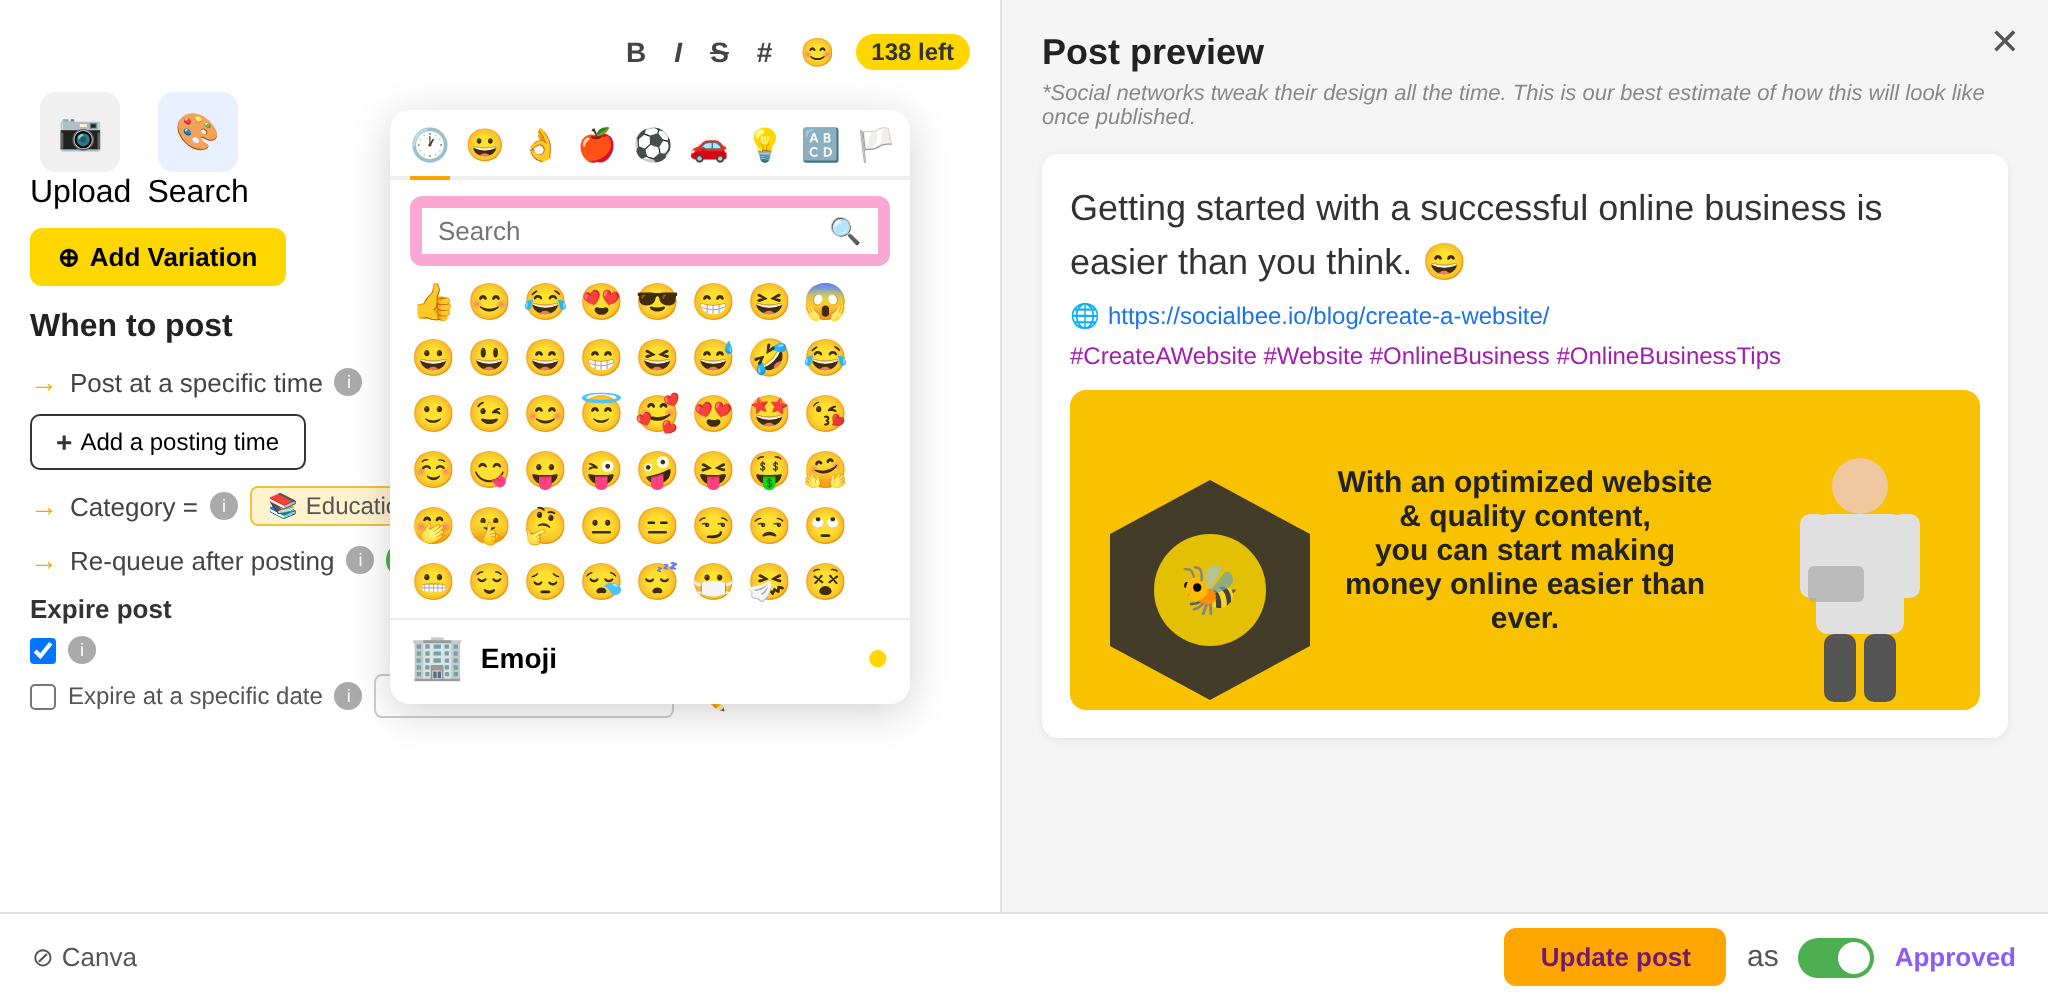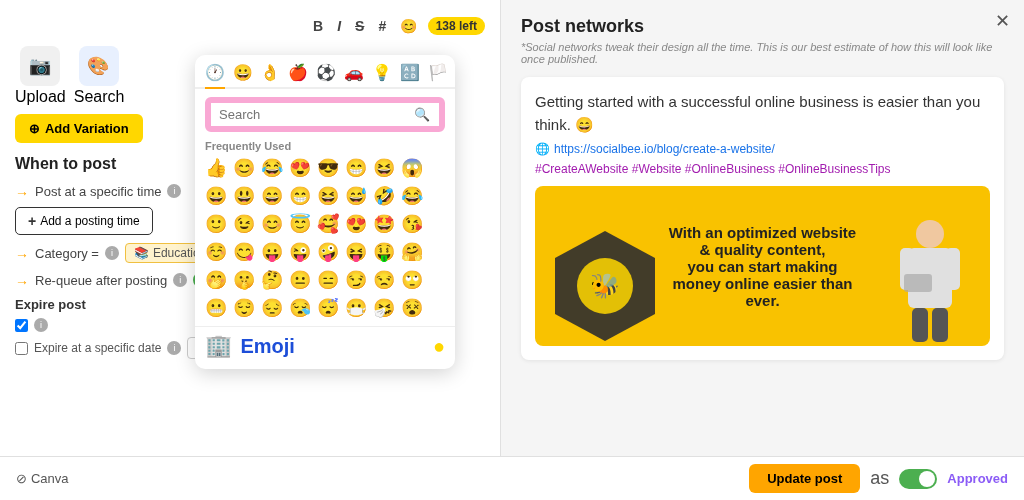--- a/index.html
+++ b/index.html
@@ -52,50 +52,50 @@
     .emoji-tab { font-size: 16px; cursor: pointer; padding-bottom: 5px; color: #aaa; }
     .emoji-tab.active { border-bottom: 2px solid #ffa500; margin-bottom: -2px; }
     .emoji-search { display: flex; align-items: center; border: 6px solid #f9a8d4; border-radius: 6px; margin: 8px 10px 4px; padding: 4px 8px; gap: 4px; }
     .emoji-search input { border: none; outline: none; font-size: 13px; width: 100%; }
     .emoji-search-icon { color: #aaa; font-size: 13px; }
     .emoji-section-title { font-size: 11px; font-weight: 700; color: #888; padding: 4px 10px 2px; text-transform: none; }
     .emoji-grid { display: flex; flex-wrap: wrap; padding: 0 8px; }
     .emoji-cell { width: 28px; height: 28px; display: flex; align-items: center; justify-content: center; font-size: 18px; cursor: pointer; border-radius: 4px; }
     .emoji-footer { display: flex; align-items: center; gap: 8px; padding: 6px 10px 6px; border-top: 1px solid #eee; margin-top: 4px; }
     .emoji-footer-icon { font-size: 22px; }
-    .emoji-footer-label { font-size: 20px; font-weight: 600; color: #1d4ed8; flex: 1; }
+    .emoji-footer-label { font-size: 14px; font-weight: 600; color: #000000; flex: 1; }
     .emoji-footer-yellow { color: #ffd700; font-size: 20px; }
 
     
     .right-panel { flex: 1; background: #f5f5f5; border-left: 1px solid #e0e0e0; padding: 16px 20px; position: relative; overflow: hidden; }
     .close-btn { position: absolute; top: 10px; right: 14px; font-size: 18px; cursor: pointer; color: #555; background: none; border: none; }
     .preview-title { font-size: 18px; font-weight: 700; color: #222; margin-bottom: 4px; }
     .preview-subtitle { font-size: 11px; color: #888; font-style: italic; margin-bottom: 12px; }
 
     .post-card { background: #fff; border-radius: 8px; padding: 14px; box-shadow: 0 1px 4px rgba(0,0,0,0.08); }
     .post-header { display: flex; align-items: center; gap: 8px; margin-bottom: 8px; }
     .avatar { width: 38px; height: 38px; border-radius: 50%; background: linear-gradient(135deg, #6c63ff, #3b82f6); display: flex; align-items: center; justify-content: center; font-size: 14px; color: #fff; font-weight: 700; overflow: hidden; }
     .post-author { display: flex; flex-direction: column; }
     .author-name { font-size: 13px; font-weight: 700; color: #222; }
     .author-handle { font-size: 11px; color: #888; }
 
-    .post-text { font-size: 15px; color: #333; margin-bottom: 6px; line-height: 1.5; }
+    .post-text { font-size: 18px; color: #333; margin-bottom: 6px; line-height: 1.5; }
     .post-link { color: #1a73e8; font-size: 12px; text-decoration: none; display: block; margin-bottom: 6px; }
     .post-link::before { content: '🌐'; margin-right: 4px; }
     .post-hashtags { font-size: 12px; color: #a21caf; margin-bottom: 10px; }
 
     .post-image { background: #f9c200; border-radius: 8px; height: 160px; display: flex; align-items: center; justify-content: center; position: relative; overflow: hidden; }
     .post-image-text { font-size: 15px; font-weight: 700; color: #222; text-align: center; padding: 0 30px; z-index: 2; position: relative; }
 
     
     .bottom-bar { position: absolute; bottom: 0; left: 0; right: 0; height: 44px; background: #fff; border-top: 1px solid #e0e0e0; display: flex; align-items: center; justify-content: space-between; padding: 0 16px; }
     .cancel-btn { background: none; border: none; font-size: 13px; color: #555; cursor: pointer; display: flex; align-items: center; gap: 4px; }
     .bottom-right { display: flex; align-items: center; gap: 10px; }
-    .update-post-btn { background: #ffa500; color: #000000; border: none; border-radius: 6px; padding: 7px 18px; font-size: 13px; font-weight: 600; cursor: pointer; margin-left: 44px; }
-    .as-label { font-size: 18px; color: #555; }
+    .update-post-btn { background: #ffa500; color: #701a75; border: none; border-radius: 6px; padding: 7px 18px; font-size: 13px; font-weight: 600; cursor: pointer; margin-left: 44px; }
+    .as-label { font-size: 15px; color: #555; }
     .toggle-approved { width: 38px; height: 20px; background: #4caf50; border-radius: 10px; position: relative; cursor: pointer; }
     .toggle-approved::after { content: ''; position: absolute; width: 16px; height: 16px; background: #fff; border-radius: 50%; top: 2px; right: 2px; }
     .approved-label { font-size: 13px; color: #8b5cf6; font-weight: 600; }
 
     .edit-icon { font-size: 13px; color: #888; cursor: pointer; margin-left: 4px; }
   </style>
 </head>
 <body>
 
 <div class="main-container">
@@ -184,21 +184,20 @@
         <span class="emoji-tab">⚽</span>
         <span class="emoji-tab">🚗</span>
         <span class="emoji-tab">💡</span>
         <span class="emoji-tab">🔠</span>
         <span class="emoji-tab">🏳️</span>
       </div>
       <div class="emoji-search">
         <input type="text" placeholder="Search" style="">
         <span class="emoji-search-icon">🔍</span>
       </div>
-      <div class="emoji-section-title">Frequently Used</div>
       <div class="emoji-grid">
         <span class="emoji-cell">👍</span>
         <span class="emoji-cell">😊</span>
         <span class="emoji-cell">😂</span>
         <span class="emoji-cell">😍</span>
         <span class="emoji-cell">😎</span>
         <span class="emoji-cell">😁</span>
         <span class="emoji-cell">😆</span>
         <span class="emoji-cell">😱</span>
       </div>
@@ -247,21 +246,21 @@
       <div class="emoji-footer">
         <span class="emoji-footer-icon">🏢</span>
         <span class="emoji-footer-label">Emoji</span>
         <span class="emoji-footer-yellow">●</span>
       </div>
     </div>
   </div>
 
   <div class="right-panel">
     <button class="close-btn">✕</button>
-    <h2 class="preview-title">Post networks</h2>
+    <h2 class="preview-title">Post preview</h2>
     <p class="preview-subtitle">*Social networks tweak their design all the time. This is our best estimate of how this will look like once published.</p>
 
     <div class="post-card">
       <p class="post-text">Getting started with a successful online business is easier than you think. 😄</p>
       <a class="post-link">https://socialbee.io/blog/create-a-website/</a>
       <p class="post-hashtags">#CreateAWebsite #Website #OnlineBusiness #OnlineBusinessTips</p>
       <div class="post-image">
 
         <svg style="position:absolute;left:10px;bottom:0;width:120px;height:120px;" viewBox="0 0 120 120">
           <polygon points="60,5 110,32 110,88 60,115 10,88 10,32" fill="#2d2d2d" opacity="0.9"></polygon>

